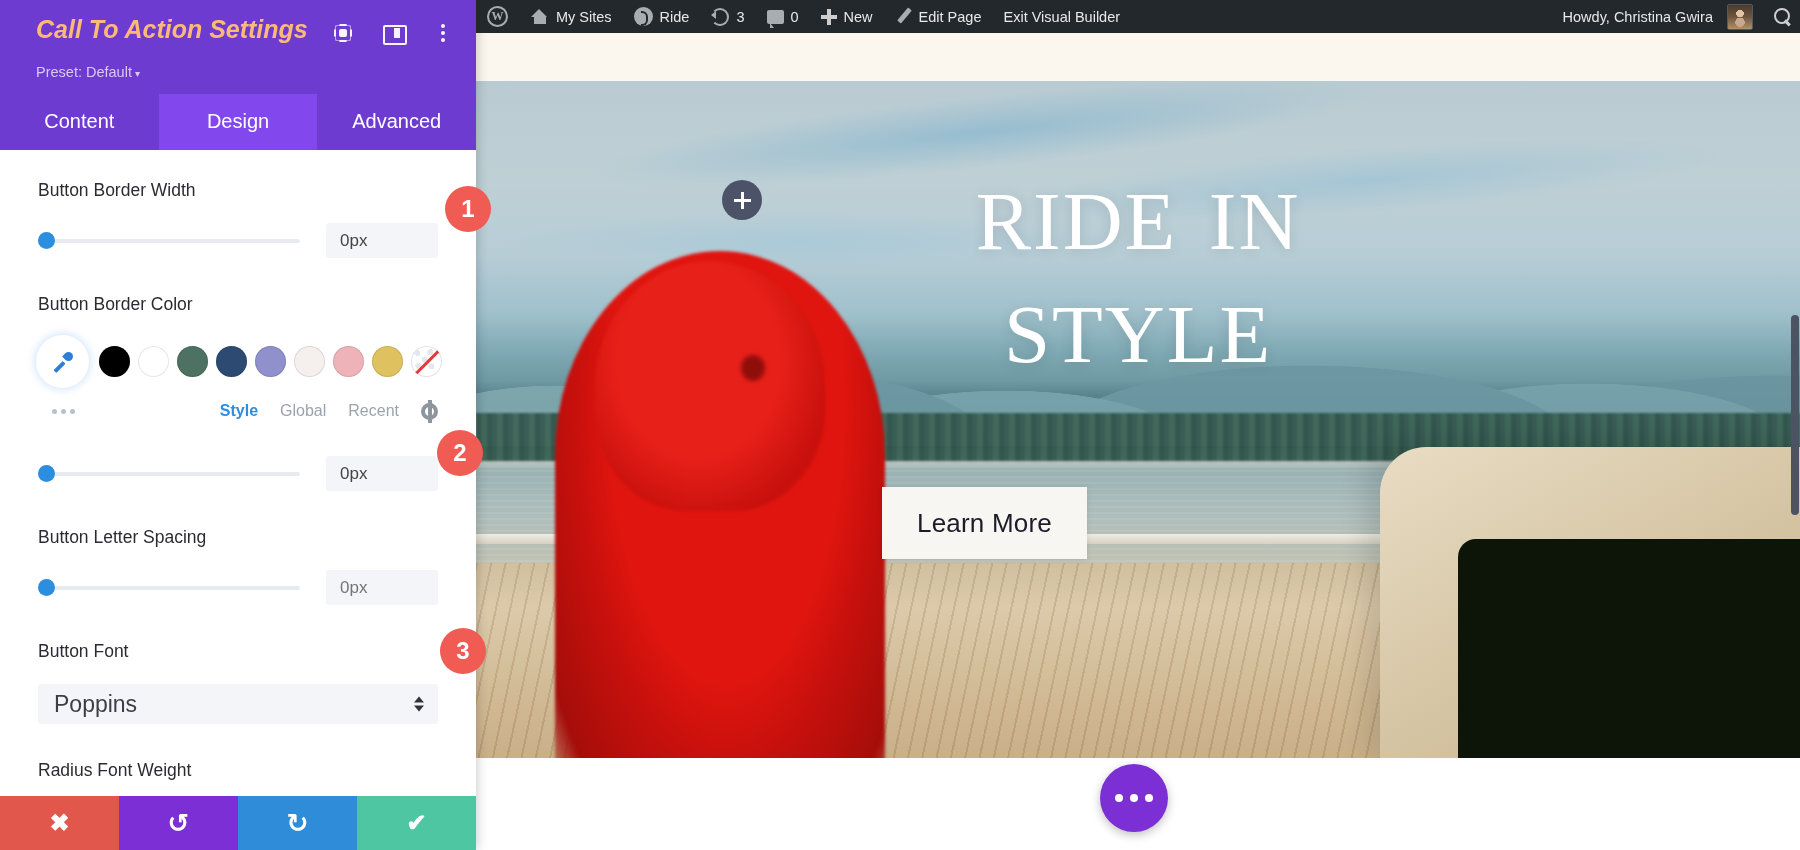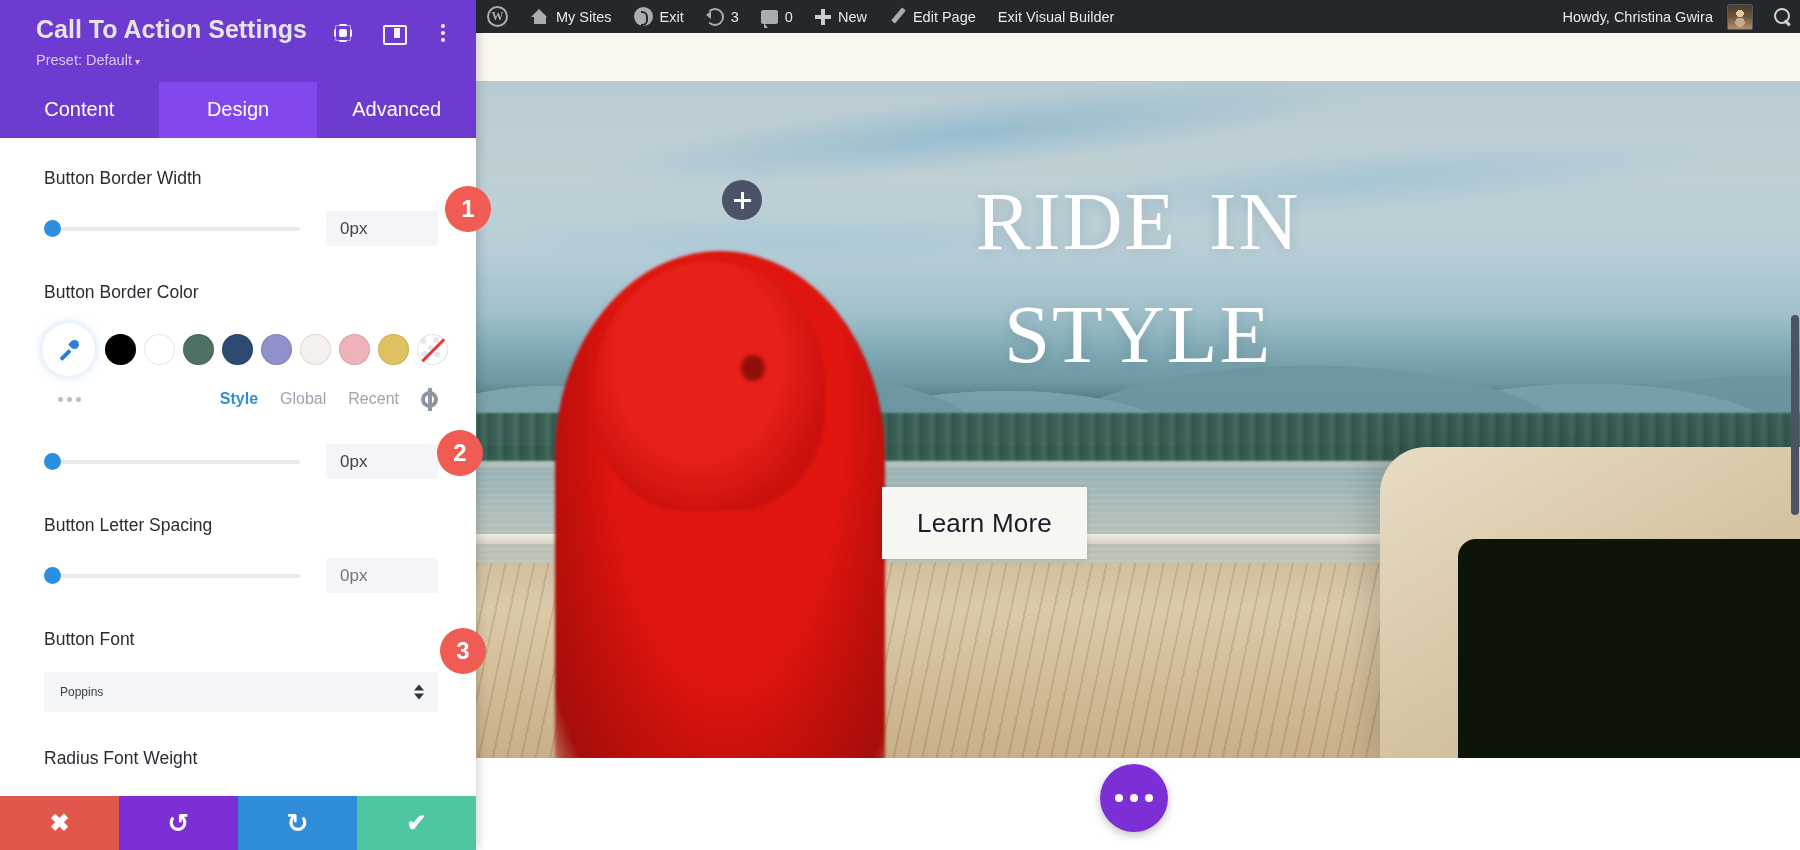--- a/index.html
+++ b/index.html
@@ -174,45 +174,45 @@
   }
   .fab-more i { width: 8px; height: 8px; border-radius: 50%; background: #fff; display: block; }
 
   
   .panel {
     position: absolute; left: 0; top: 0; width: 476px; height: 850px; background: #fff;
     z-index: 20; display: flex; flex-direction: column; box-shadow: 2px 0 10px rgba(0,0,0,.18);
   }
   .panel-head { background: #6d3bd0; padding: 16px 22px 14px 36px; position: relative; }
   .panel-title-row { display: flex; align-items: flex-start; }
-  .panel-title { color: #e5e5e5; font-size: 25px; font-weight: bold; line-height: 1.1; }
+  .panel-title { color: #fdba74; font-size: 25px; font-weight: bold; line-height: 1.1; font-style: italic; }
   .panel-head-icons { margin-left: auto; display: flex; align-items: center; gap: 28px; padding-top: 6px; }
   .hicon { width: 22px; height: 22px; position: relative; cursor: pointer; opacity: .95; }
   .hi-focus::before { content: ""; position: absolute; inset: 2px; border: 2px solid #fff; border-radius: 3px;
      clip-path: polygon(0 0,30% 0,30% 8%,8% 8%,8% 30%,0 30%, 0 70%,8% 70%,8% 92%,30% 92%,30% 100%,0 100%,
                         100% 100%,70% 100%,70% 92%,92% 92%,92% 70%,100% 70%,100% 30%,92% 30%,92% 8%,70% 8%,70% 0,100% 0); }
   .hi-focus::after { content: ""; position: absolute; left: 7px; top: 7px; width: 8px; height: 8px;
      background: #fff; border-radius: 2px; }
   .hi-layout::before { content: ""; position: absolute; left: 1px; top: 3px; width: 20px; height: 16px;
      border: 2px solid #fff; border-radius: 2px; }
   .hi-layout::after { content: ""; position: absolute; left: 12px; top: 6px; width: 6px; height: 10px;
      background: #fff; box-shadow: 0 0 0 0 #fff; }
   .hi-dots { display: flex; flex-direction: column; align-items: center; justify-content: center; gap: 3px; }
   .hi-dots i { width: 4px; height: 4px; background: #fff; border-radius: 50%; display: block; }
-  .panel-preset { color: #d9c9f5; font-size: 14.5px; margin-top: 8px; }
+  .panel-preset { color: #d9c9f5; font-size: 14.5px; margin-top: 20px; }
   .panel-preset .caret { font-size: 10px; margin-left: 3px; }
 
   .panel-tabs { display: flex; background: #6d3bd0; }
   .ptab {
     flex: 1; text-align: center; color: #fff; font-size: 20px; padding: 16px 0 17px;
     cursor: pointer; font-weight: 500;
   }
   .ptab.active { background: #8347ee; }
 
-  .panel-body { flex: 1; overflow: hidden; position: relative; padding: 30px 38px 0 38px; background: #fff; margin-left: 6px; }
+  .panel-body { flex: 1; overflow: hidden; position: relative; padding: 30px 38px 0 38px; background: #fff; }
   .field { margin-bottom: 36px; }
   .field-label { font-size: 17.5px; color: #2b2b33; margin-bottom: 22px; font-weight: 500; }
 
   .slider-row { display: flex; align-items: center; gap: 26px; }
   .slider { position: relative; flex: 1; height: 6px; }
   .slider-track { position: absolute; left: 0; right: 0; top: 1px; height: 4px; background: #e7ebef; border-radius: 2px; }
   .slider-knob { position: absolute; left: 0; top: -6px; width: 17px; height: 17px; border-radius: 50%;
      background: #2c8ede; cursor: pointer; }
   .num-input {
     width: 112px; height: 35px; background: #f3f5f8; border: none; border-radius: 3px;
@@ -258,21 +258,21 @@
   .sw-link.active { color: #2c8ede; font-weight: 600; }
   .gear { width: 17px; height: 17px; position: relative; cursor: pointer; }
   .gear::before { content: ""; position: absolute; inset: 0; border-radius: 50%;
      border: 4px solid #8d959e; }
   .gear::after { content: ""; position: absolute; left: 6.5px; top: -3px; width: 4px; height: 23px;
      background: #8d959e; box-shadow: 0 0 0 0 #8d959e;
      transform: rotate(0deg); }
 
   .select-box {
     position: relative; width: 100%; height: 40px; background: #f3f5f8; border-radius: 3px;
-    display: flex; align-items: center; padding: 0 16px; font-size: 12px; color: #3b3f45; cursor: pointer;
+    display: flex; align-items: center; padding: 0 16px; font-size: 23px; color: #3b3f45; cursor: pointer;
   }
   .sel-arrows { position: absolute; right: 14px; top: 50%; transform: translateY(-50%);
      display: flex; flex-direction: column; gap: 3px; }
   .sel-arrows .up { width: 0; height: 0; border-left: 5px solid transparent; border-right: 5px solid transparent;
      border-bottom: 6px solid #2f343a; }
   .sel-arrows .dn { width: 0; height: 0; border-left: 5px solid transparent; border-right: 5px solid transparent;
      border-top: 6px solid #2f343a; }
 
   .panel-actions { display: flex; height: 54px; flex: none; }
   .pa { flex: 1; display: flex; align-items: center; justify-content: center; cursor: pointer; }
@@ -348,21 +348,21 @@
       <div class="ab-item">
         <span class="ab-glyph">
             <span class="ico-home"></span>
           </span>
         <span>My Sites</span>
       </div>
       <div class="ab-item">
         <span class="ab-glyph">
             <span class="ico-divi"></span>
           </span>
-        <span>Exit</span>
+        <span>Ride</span>
       </div>
       <div class="ab-item">
         <span class="ab-glyph">
             <span class="ico-update"></span>
           </span>
         <span>3</span>
       </div>
       <div class="ab-item">
         <span class="ab-glyph">
             <span class="ico-comment"></span>

